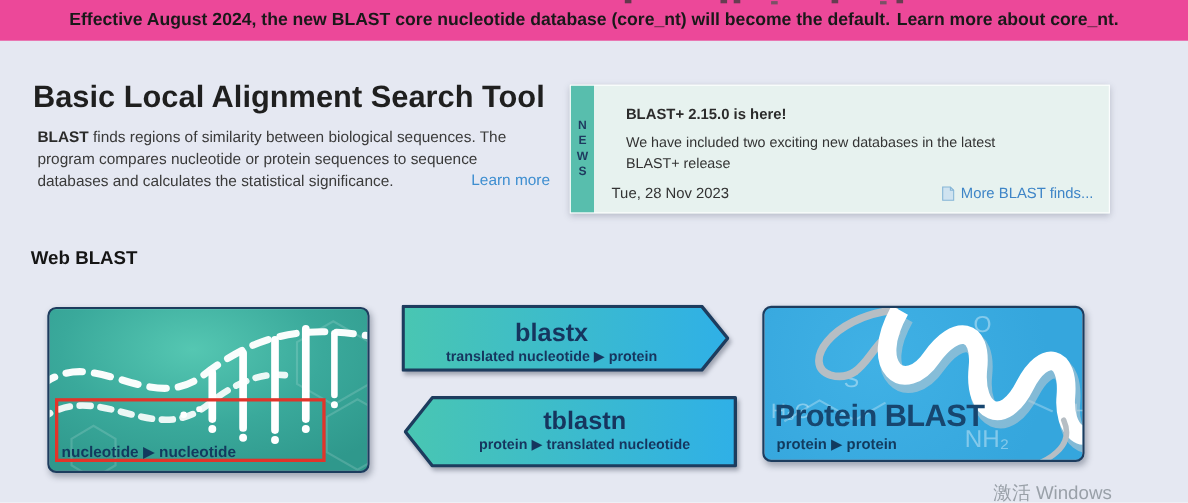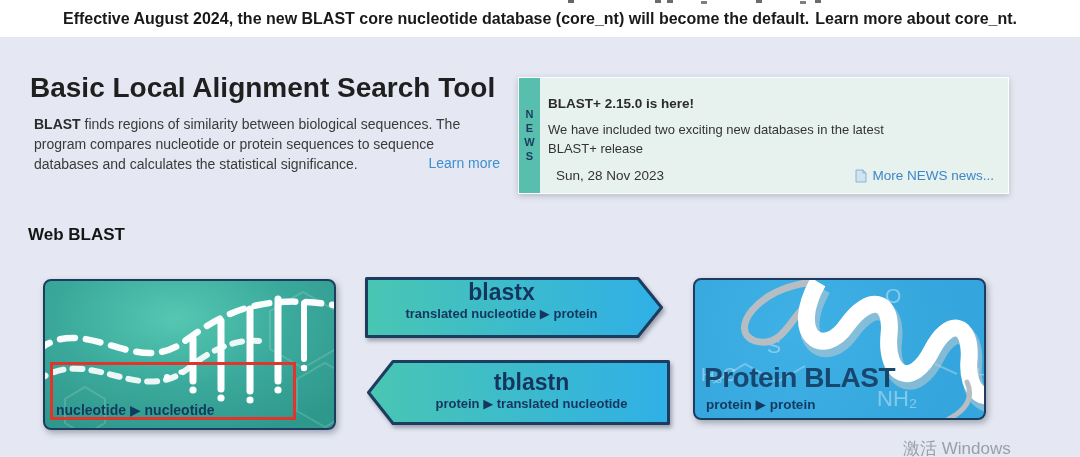--- a/index.html
+++ b/index.html
@@ -1,39 +1,39 @@
 <!DOCTYPE html>
 <html><head>
 <meta charset="utf-8">
 <style>
   html,body{margin:0;padding:0;}
   body{font-family:"Liberation Sans","DejaVu Sans",sans-serif;}
   .stage{position:relative;width:1080px;height:457px;background:#e5e8f2;overflow:hidden;}
 
   
-  .banner{position:absolute;top:0;left:0;width:1080px;height:37px;background:#ffffff;
+  .banner{position:absolute;top:0;left:0;width:1080px;height:37px;background:#ec4899;
     display:flex;align-items:center;justify-content:center;gap:6px;
     font-weight:bold;font-size:16px;color:#191919;white-space:nowrap;}
   .banner a{color:#191919;text-decoration:none;font-weight:bold;}
   .remnant{position:absolute;top:0;left:655px;width:6px;height:3px;background:#3a3a3a;opacity:.75;
     box-shadow:12px 0 0 #3a3a3a,46px 1px 0 #555,101px 0 0 #3a3a3a,145px 1px 0 #555,160px 0 0 #3a3a3a,-87px 0 0 #333;}
 
   
   .intro-title{position:absolute;left:30px;top:72px;margin:0;font-size:28px;font-weight:bold;color:#1f1f1f;}
   .intro-desc{position:absolute;left:30px;top:110px;width:468px;margin:4px;font-size:14px;line-height:20px;color:#3a3a3a;}
   .intro-desc b{color:#2b2b2b;}
   .learn-more{position:absolute;right:2px;bottom:1px;color:#3e8ed0;text-decoration:none;font-size:14px;cursor:pointer;}
 
   
   .news{position:absolute;left:518px;top:77px;width:491px;height:117px;box-sizing:border-box;
     background:#e7f2ef;border:1px solid #fdfefe;box-shadow:0 2px 6px rgba(60,70,90,.28);display:flex;}
   .news-strip{width:21px;background:#58bead;display:flex;align-items:center;justify-content:center;}
   .news-strip span{writing-mode:vertical-lr;text-orientation:upright;letter-spacing:2px;
     font-weight:bold;font-size:11px;color:#1e3a5f;}
-  .news-content{flex:1;position:relative;padding:12px 8px;}
+  .news-content{flex:1;position:relative;padding:12px 29px;}
   .news-title{font-weight:bold;font-size:13.5px;color:#2b2b2b;margin-top:6px;}
   .news-body{margin-top:9px;font-size:13px;color:#333;width:372px;line-height:19px;}
   .news-footer{position:absolute;left:16px;right:14px;bottom:10px;display:flex;justify-content:space-between;align-items:center;}
   .news-date{font-size:13.5px;color:#333;}
   .news-more{display:flex;align-items:center;gap:5px;color:#3e85c7;font-size:13.5px;text-decoration:none;cursor:pointer;}
 
   
   .web-blast{position:absolute;left:28px;top:225px;margin:0;font-size:17px;font-weight:bold;color:#151515;}
 
   .card{position:absolute;box-sizing:border-box;border:2px solid #1d3c5e;border-radius:8px;overflow:hidden;
@@ -52,21 +52,21 @@
   .red-box{position:absolute;left:5px;top:81px;width:246px;height:58px;border:3px solid #e1342a;box-sizing:border-box;}
   .chem{position:absolute;color:rgba(255,255,255,.38);font-size:19px;font-weight:normal;}
 
   
   .arrow{position:absolute;cursor:pointer;}
   .arrow svg{display:block;filter:drop-shadow(2px 3px 2px rgba(20,30,50,.35));}
   .arrow-text{position:absolute;top:0;text-align:center;}
   .arrow-title{font-size:23px;font-weight:bold;color:#16355e;line-height:26px;}
   .arrow-sub{font-size:13px;font-weight:bold;color:#16355e;margin-top:1px;}
   .blastx{left:365px;top:277px;width:298px;height:61px;}
-  .blastx .arrow-text{left:0;width:273px;padding-top:2px;}
+  .blastx .arrow-text{left:0;width:273px;padding-top:12px;}
   .tblastn{left:367px;top:360px;width:303px;height:77px;}
   .tblastn .arrow-text{left:26px;width:277px;padding-top:9px;}
 
   .watermark{position:absolute;left:903px;top:437px;font-size:17px;color:#99a0a8;white-space:nowrap;}
 </style>
 </head>
 <body>
 
 <div class="stage">
 
@@ -80,27 +80,27 @@
   <p class="intro-desc"><b>BLAST</b><span> finds regions of similarity between biological sequences. The program compares nucleotide or protein sequences to sequence databases and calculates the statistical significance.</span><a class="learn-more">Learn more</a></p>
 
   <div class="news">
     <div class="news-strip">
       <span>NEWS</span>
     </div>
     <div class="news-content">
       <div class="news-title">BLAST+ 2.15.0 is here!</div>
       <div class="news-body">We have included two exciting new databases in the latest BLAST+ release</div>
       <div class="news-footer">
-        <span class="news-date">Sun, 28 Nov 2023</span>
+        <span class="news-date">Tue, 28 Nov 2023</span>
         <a class="news-more">
           <svg width="12" height="14" viewBox="0 0 12 14">
             <path d="M1 1 h7 l3 3 v9 h-10 z" fill="#cfe3f0" stroke="#85b5d6" stroke-width="1"></path>
             <path d="M8 1 v3 h3" fill="none" stroke="#85b5d6" stroke-width="1"></path>
           </svg>
-          <span>More NEWS news...</span>
+          <span>More BLAST finds...</span>
         </a>
       </div>
     </div>
   </div>
 
   <h2 class="web-blast">Web BLAST</h2>
 
   <div class="card card-nuc">
     <svg width="289" height="147" viewBox="0 0 289 147">
       <g stroke="rgba(255,255,255,0.15)" stroke-width="2" fill="none">

